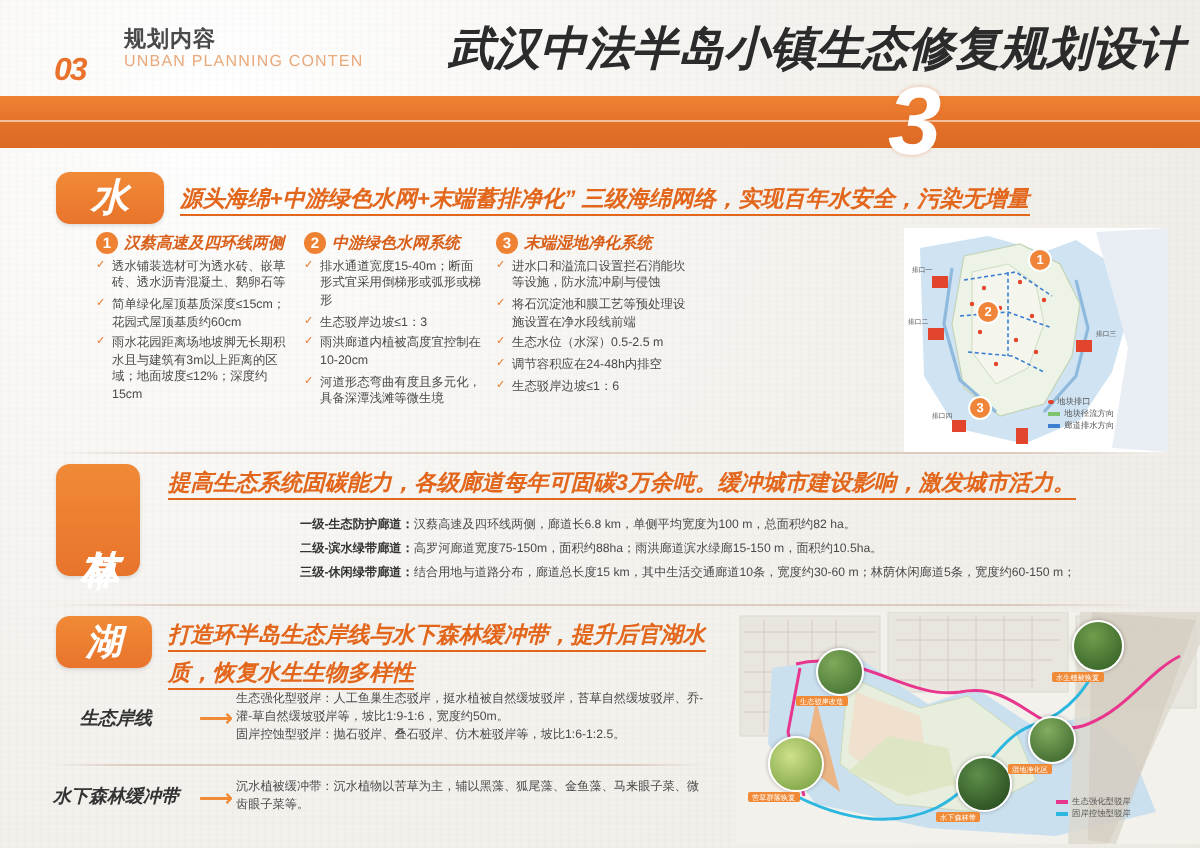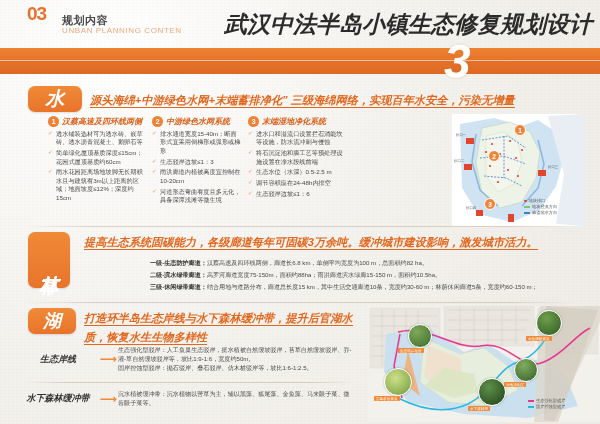--- a/index.html
+++ b/index.html
@@ -19,22 +19,22 @@
     position:absolute;inset:0;pointer-events:none;
     background-image:
       repeating-linear-gradient(0deg, rgba(0,0,0,.012) 0 1px, transparent 1px 3px),
       repeating-linear-gradient(90deg, rgba(0,0,0,.012) 0 1px, transparent 1px 4px);
     opacity:.7;
   }
 
   
   .header{position:absolute;left:0;top:0;width:600px;height:46px;}
   .hd-num{
-    position:absolute;left:27px;top:4px;
-    font-size:19px;font-weight:bold;
+    position:absolute;left:27px;top:28px;
+    font-size:16px;font-weight:bold;font-style:italic;
     color:#e8722c;letter-spacing:-1px;line-height:1;
   }
   .hd-cn{
     position:absolute;left:62px;top:14px;
     font-size:11px;font-weight:bold;color:#4a4a4a;line-height:1.1;
     letter-spacing:.5px;
   }
   .hd-en{
     position:absolute;left:62px;top:27px;
     font-size:8px;color:#e8a97c;letter-spacing:.6px;line-height:1.1;text-align:right;

